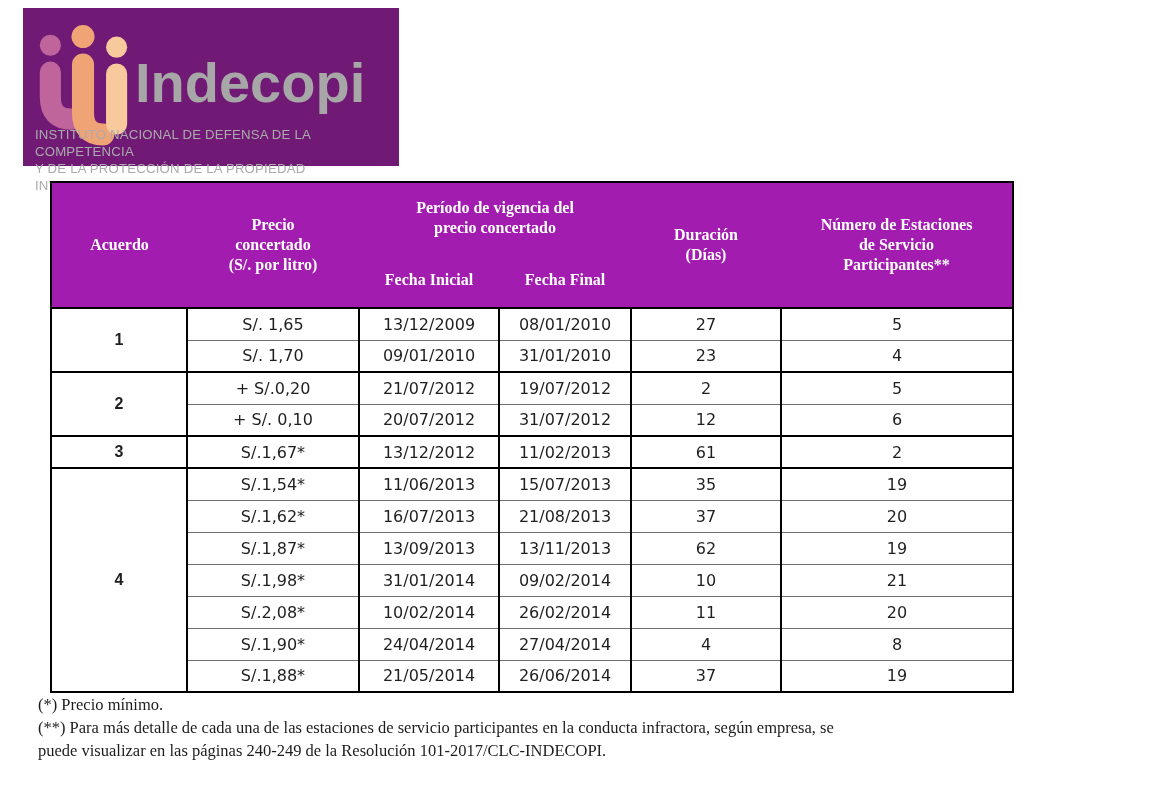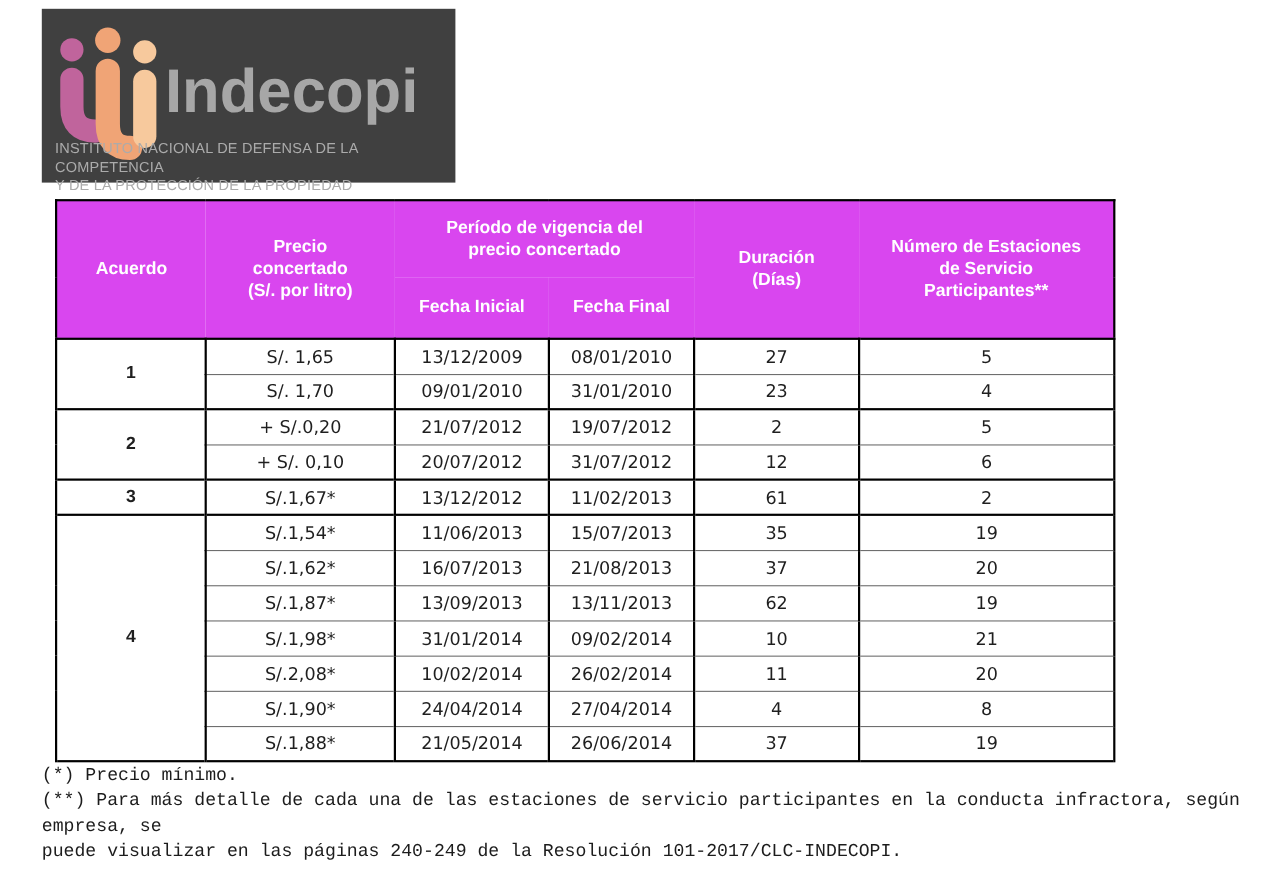--- a/index.html
+++ b/index.html
@@ -7,23 +7,23 @@
   body {
     width: 1154px; height: 798px;
     position: relative;
     font-family: "Liberation Sans", sans-serif;
     color: #1c1c1c;
     overflow: hidden;
   }
 
   
   .logo-block {
-    position: absolute; left: 38px; top: 8px;
+    position: absolute; left: 23px; top: 8px;
     width: 376px; height: 158px;
-    background: #404040;
+    background: #701a75;
   }
   .logo-figures { position: absolute; left: 12px; top: 16px; }
   .logo-wordmark {
     position: absolute; left: 112px; top: 42px;
     font-size: 56px; font-weight: 700; letter-spacing: 0px;
     color: #a7a7a7;
     font-family: "Liberation Sans", sans-serif;
   }
   .logo-tagline {
     position: absolute; left: 12px; top: 118px;
@@ -37,23 +37,23 @@
   table.price-table {
     position: absolute; left: 50px; top: 181px;
     border-collapse: collapse;
     table-layout: fixed;
     width: 962px;
     background: #ffffff;
     border: 2px solid #000000;
     font-family: "DejaVu Sans", sans-serif;
   }
   table.price-table thead th {
-    background: #d946ef;
+    background: #a21caf;
     color: #ffffff;
-    font-family: Liberation Sans, sans-serif;
+    font-family: Liberation Serif, serif;
     font-weight: 700;
     font-size: 16px;
     line-height: 20px;
     text-align: center;
     vertical-align: middle;
     white-space: pre-line;
     border: 0;
   }
   table.price-table thead tr.hdr-row-1 { height: 70px; }
   table.price-table thead tr.hdr-row-2 { height: 56px; }
@@ -72,21 +72,21 @@
   table.price-table td.acuerdo-cell {
     font-weight: 700;
     font-family: "Liberation Sans", sans-serif;
     font-size: 16px;
   }
 
   
   .footnotes {
     position: absolute; left: 38px; top: 693px;
     width: 1105px;
-    font-family: Liberation Mono, monospace;
+    font-family: Liberation Serif, serif;
     font-size: 16.5px;
     line-height: 23px;
     color: #1c1c1c;
   }
   .footnotes p { white-space: pre-line; }
 </style>
 </head>
 <body>
 
 <div class="logo-block">

